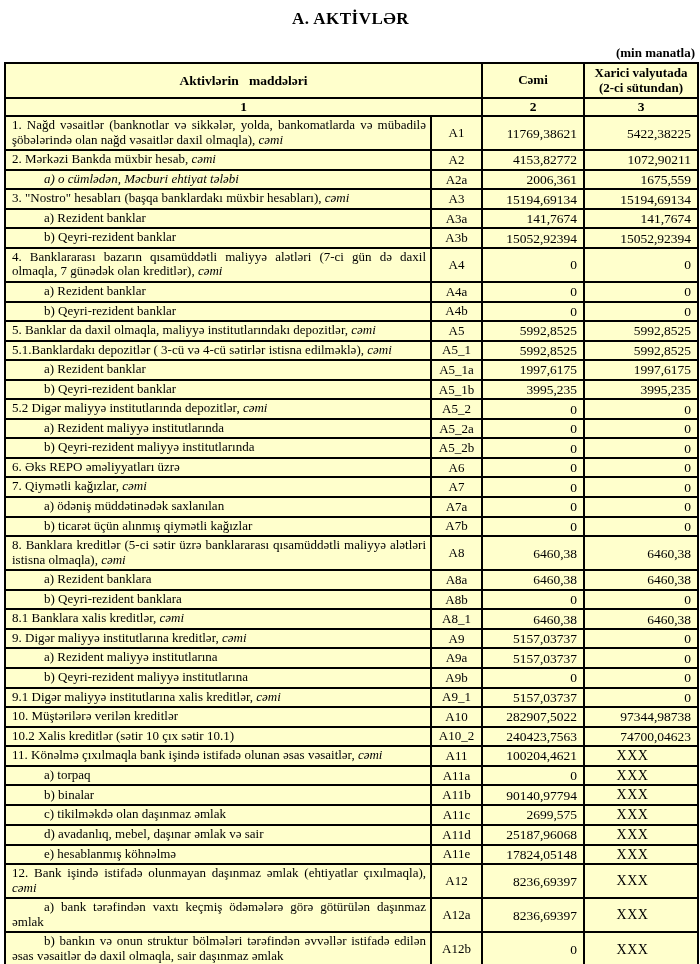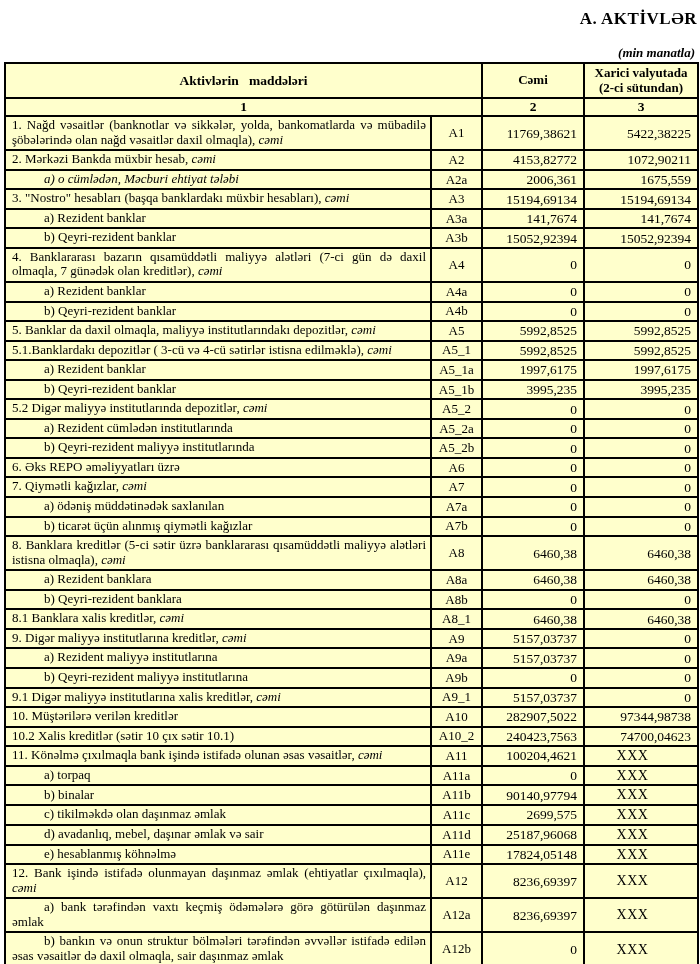--- a/index.html
+++ b/index.html
@@ -3,30 +3,29 @@
 <meta charset="utf-8">
 <style>
   html, body { margin:0; padding:0; background:#ffffff; }
   body {
     width:700px;
     font-family:"Liberation Serif","DejaVu Serif",serif;
     color:#000;
   }
   .page { padding:5px 3px 2px 4px; }
   .doc-title {
-    text-align:right;
+    text-align:center;
     font-size:17px;
     font-weight:bold;
     letter-spacing:0.5px;
     margin:4px 0 16px 0;
   }
   .unit-note {
     text-align:right;
     font-weight:bold;
-    font-style:italic;
     font-size:13px;
     margin:12px 2px 1px 0;
   }
   table.assets {
     border-collapse:collapse;
     width:693px;
     table-layout:fixed;
   }
   table.assets th, table.assets td {
     border:2px solid #000;
@@ -166,21 +165,21 @@
     <td class="c-total">3995,235</td>
     <td class="c-foreign">3995,235</td>
   </tr>
         <tr>
     <td class="c-label"><span class="main">5.2 Digər maliyyə institutlarında depozitlər, </span><span class="em">cəmi</span></td>
     <td class="c-code">A5_2</td>
     <td class="c-total">0</td>
     <td class="c-foreign">0</td>
   </tr>
         <tr>
-    <td class="c-label indent"><span class="main">a) Rezident cümlədən institutlarında</span><span class="em"></span></td>
+    <td class="c-label indent"><span class="main">a) Rezident maliyyə institutlarında</span><span class="em"></span></td>
     <td class="c-code">A5_2a</td>
     <td class="c-total">0</td>
     <td class="c-foreign">0</td>
   </tr>
         <tr>
     <td class="c-label indent"><span class="main">b) Qeyri-rezident maliyyə institutlarında</span><span class="em"></span></td>
     <td class="c-code">A5_2b</td>
     <td class="c-total">0</td>
     <td class="c-foreign">0</td>
   </tr>

